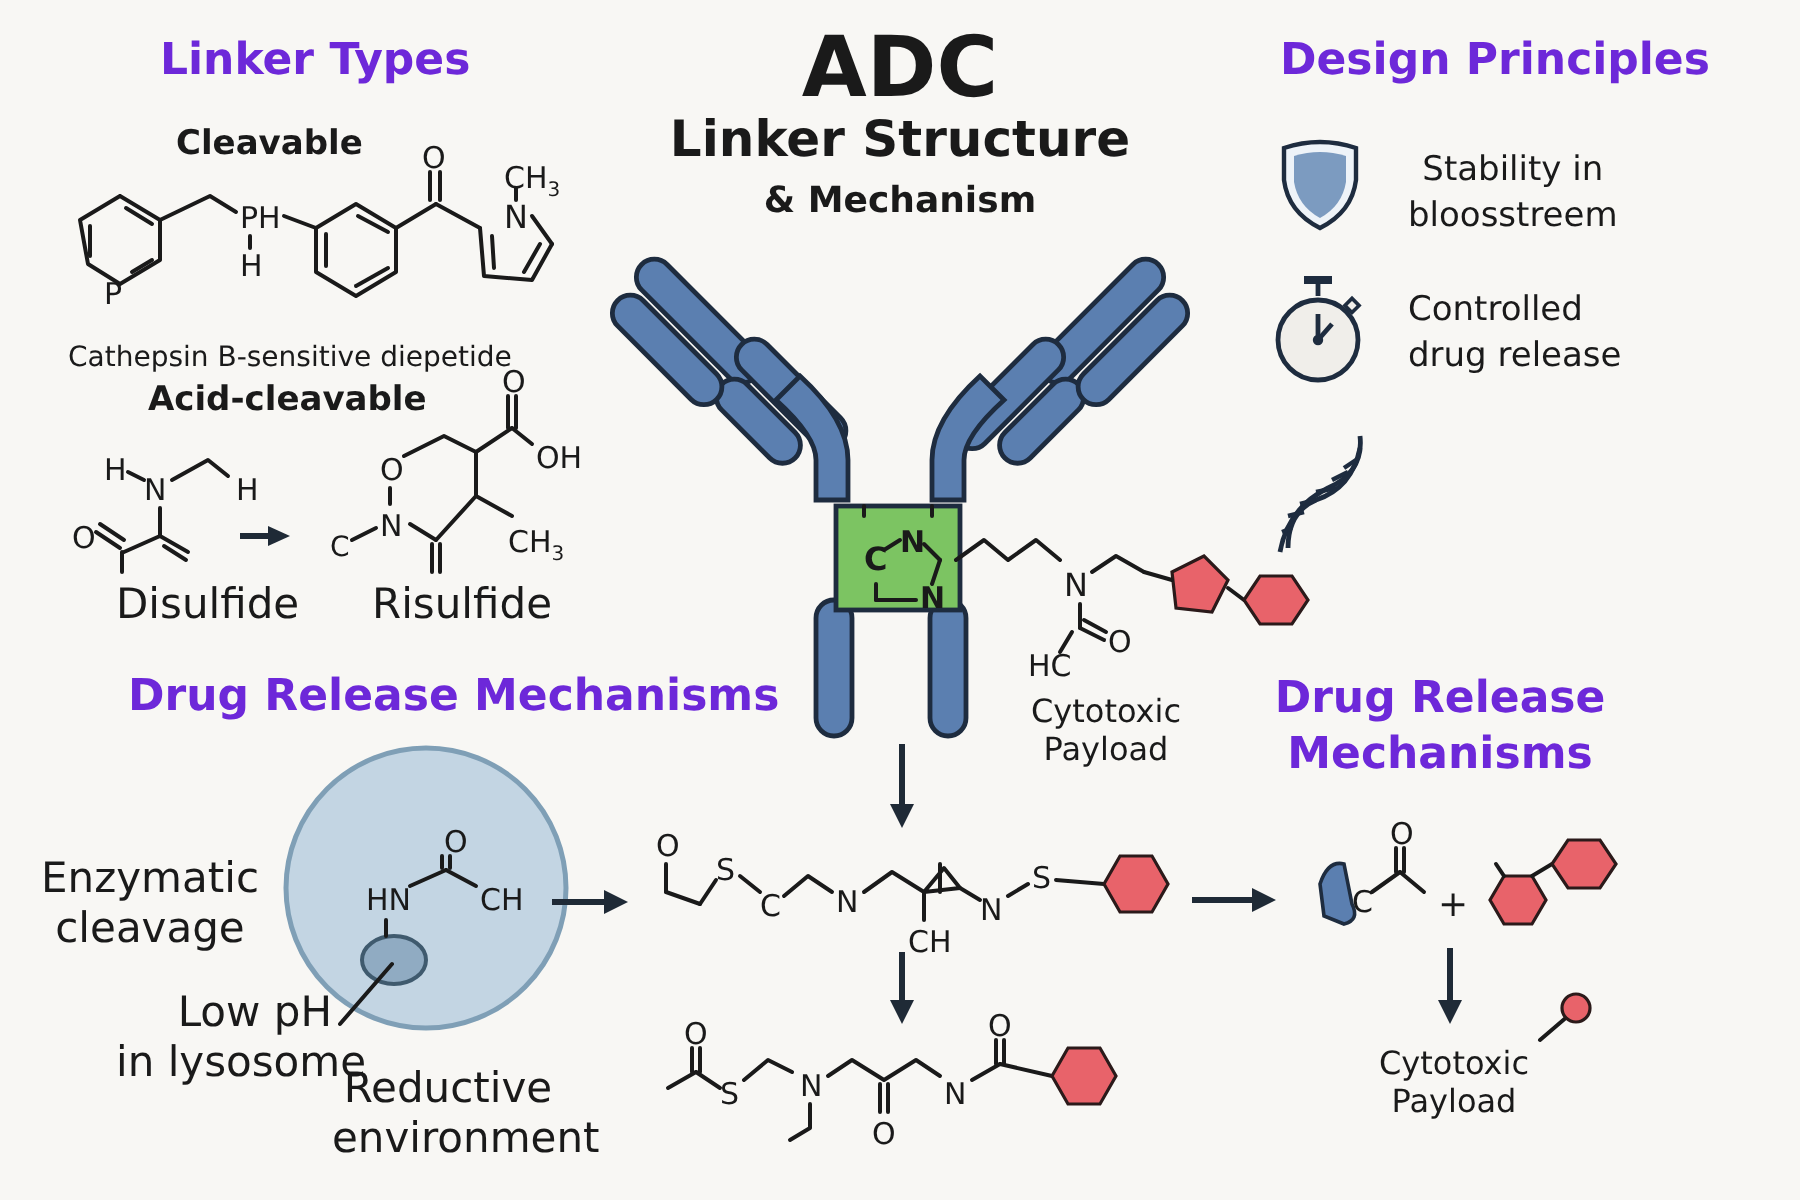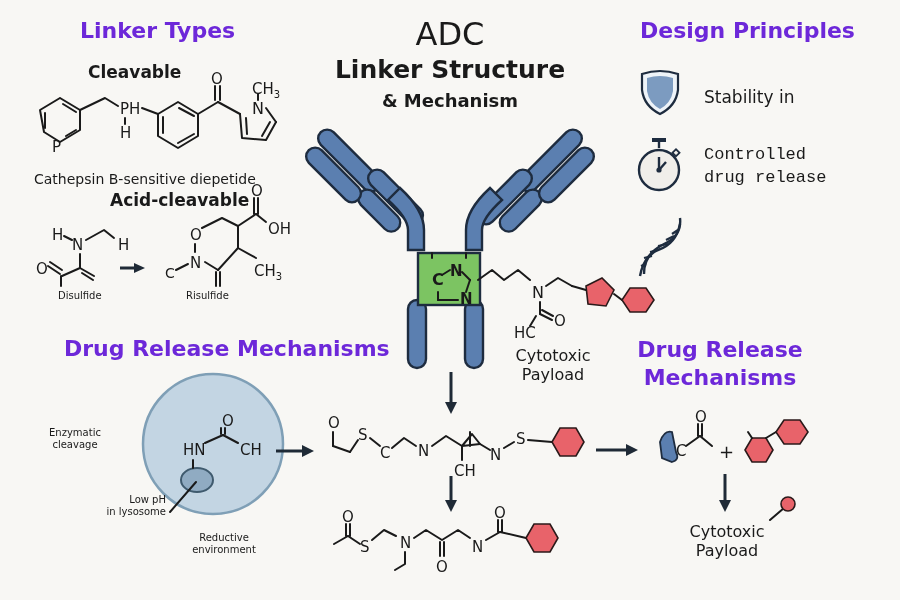--- a/index.html
+++ b/index.html
@@ -6,36 +6,36 @@
   body {
     width: 900px; height: 600px; overflow: hidden;
     background: #f8f7f4;
     font-family: "DejaVu Sans", sans-serif;
     color: #1a1a1a;
     position: relative;
   }
   .abs { position: absolute; }
   .h-section { font-weight: bold; font-size: 22px; color: #6d28d9; white-space: nowrap; }
   .h-sub { font-weight: bold; font-size: 17px; color: #1a1a1a; white-space: nowrap; }
-  .lbl { font-size: 10px; color: #1a1a1a; white-space: nowrap; line-height: 1.2; }
+  .lbl { font-size: 21px; color: #1a1a1a; white-space: nowrap; line-height: 1.2; }
   .center { text-align: center; }
   svg { position: absolute; left: 0; top: 0; }
   svg text { font-family: "DejaVu Sans", sans-serif; fill: #1a1a1a; }
   .bond { stroke: #1a1a1a; stroke-width: 2; fill: none; stroke-linecap: round; stroke-linejoin: round; }
   .ring-red { fill: #e8636a; stroke: #2b1a1a; stroke-width: 1.6; }
   .ab { fill: #5b7fb0; stroke: #1e2c3f; stroke-width: 2.4; }
   .arrow { stroke: #1f2a36; stroke-width: 3; fill: none; }
   .arrowhead { fill: #1f2a36; }
   .principle-text { font-size: 17px; line-height: 1.35; color: #1a1a1a; }
 </style>
 </head>
 <body>
 
 <div class="abs center" style="left:330px; top:14px; width:240px;">
-  <div style="font-size:32px; font-weight:normal; line-height:40px;">ADC</div>
+  <div style="font-size:42px; font-weight:bold; line-height:40px;">ADC</div>
   <div style="font-size:25px; font-weight:bold; line-height:31px;text-align:center;">Linker Structure</div>
   <div style="font-size:18px; font-weight:bold; line-height:31px;">&amp; Mechanism</div>
 </div>
 
 <div class="abs h-section" style="left:80px; top:18px;">Linker Types</div>
 <div class="abs h-sub" style="left:88px; top:62px;">Cleavable</div>
 
 <svg width="900" height="600">
 
   <g>
@@ -241,37 +241,38 @@
     <line class="bond" x1="766" y1="438" x2="776" y2="432"></line>
     <polygon class="ring-red" points="776,432 784,420 800,420 808,432 800,444 784,444"></polygon>
   </g>
   <line class="arrow" x1="725" y1="474" x2="725" y2="500"></line>
   <polygon class="arrowhead" points="719,500 725,512 731,500"></polygon>
   <line class="bond" x1="770" y1="520" x2="784" y2="508"></line>
   <circle class="ring-red" cx="788" cy="504" r="7"></circle>
 </svg>
 
 <div class="abs lbl" style="left:34px; top:171px; font-size:14px;">Cathepsin B-sensitive diepetide</div>
-<div class="abs h-sub" style="left:74px; top:190px;margin-left:36px;">Acid-cleavable</div>
+<div class="abs h-sub" style="left:74px; top:190px;">Acid-cleavable</div>
 <div class="abs lbl" style="left:58px; top:290px;">Disulfide</div>
 <div class="abs lbl" style="left:186px; top:290px;">Risulfide</div>
 
 <div class="abs h-section" style="left:640px; top:18px;">Design Principles</div>
 
 <div class="abs" style="left:636px; top:66px; width:260px; height:56px;">
   <svg width="48" height="50" style="left:0;top:0;">
     <path d="M6,8 Q24,2 42,8 L42,24 Q40,40 24,48 Q8,40 6,24 Z" fill="#eef3f8" stroke="#1e2c3f" stroke-width="2.2"></path>
     <path d="M11,12 Q24,8 37,12 L37,25 Q35,37 24,43 Q13,37 11,25 Z" fill="#7c9bc0"></path>
   </svg>
-  <div class="abs principle-text" style="left:68px; top:20px;text-align:center;">
+  <div class="abs principle-text" style="left:68px; top:8px;text-align:center;">
     <div>Stability in</div>
+    <div>bloosstreem</div>
   </div>
 </div>
 
-<div class="abs" style="left:636px; top:136px; width:260px; height:60px;font-family:Liberation Mono, monospace;">
+<div class="abs" style="left:636px; top:136px; width:260px; height:60px;">
   <svg width="50" height="60" style="left:0;top:0;">
     <rect x="16" y="2" width="14" height="4" fill="#1e2c3f"></rect>
     <line x1="23" y1="6" x2="23" y2="12" stroke="#1e2c3f" stroke-width="2.4"></line>
     <circle cx="23" cy="34" r="20" fill="#f0eeea" stroke="#1e2c3f" stroke-width="2.4"></circle>
     <rect x="38" y="14" width="5" height="5" transform="rotate(45 40 16)" fill="#f0eeea" stroke="#1e2c3f" stroke-width="1.8"></rect>
     <line x1="23" y1="34" x2="23" y2="21" stroke="#1e2c3f" stroke-width="2.4"></line>
     <line x1="23" y1="34" x2="30" y2="26" stroke="#1e2c3f" stroke-width="2.4"></line>
     <circle cx="23" cy="34" r="2.6" fill="#1e2c3f"></circle>
   </svg>
   <div class="abs principle-text" style="left:68px; top:8px;">

